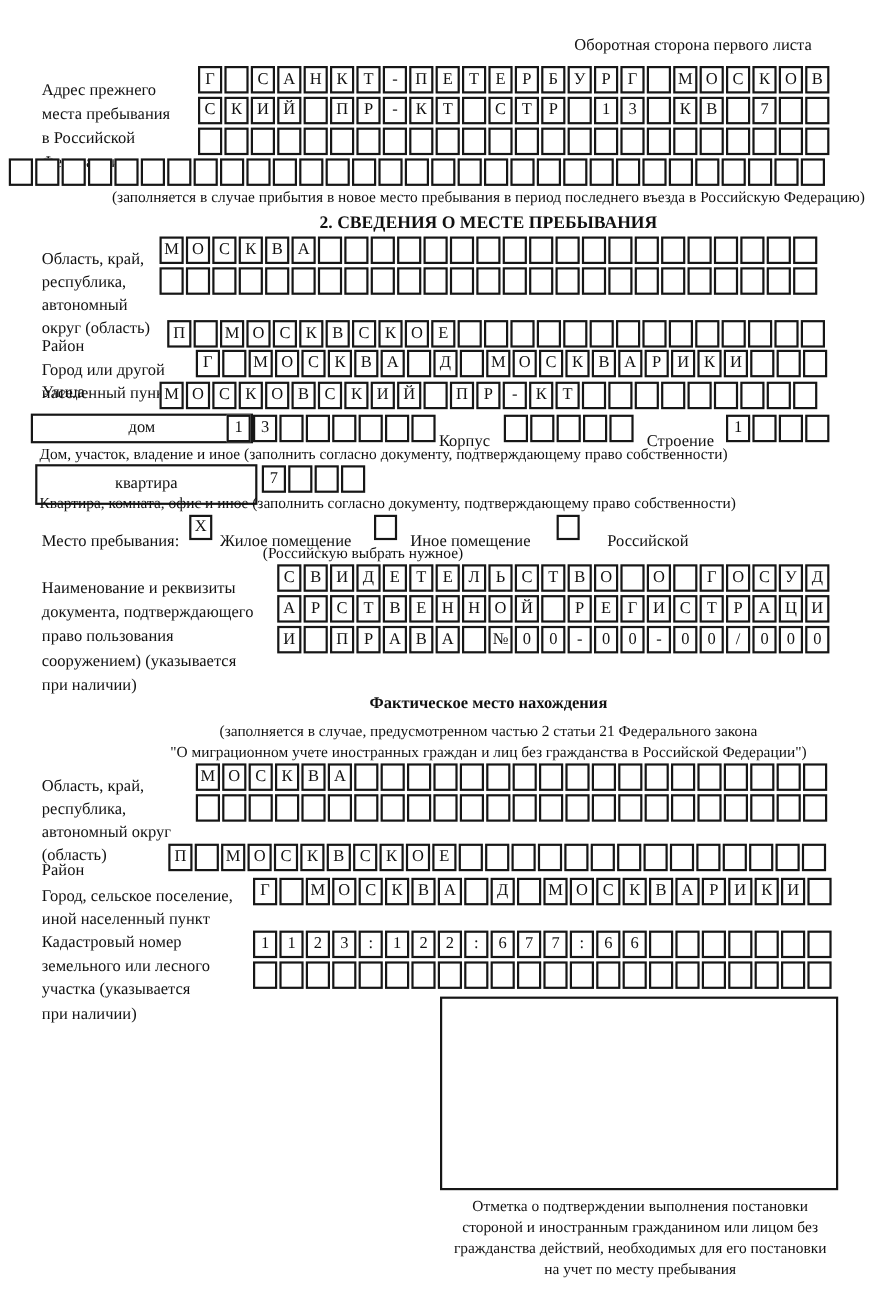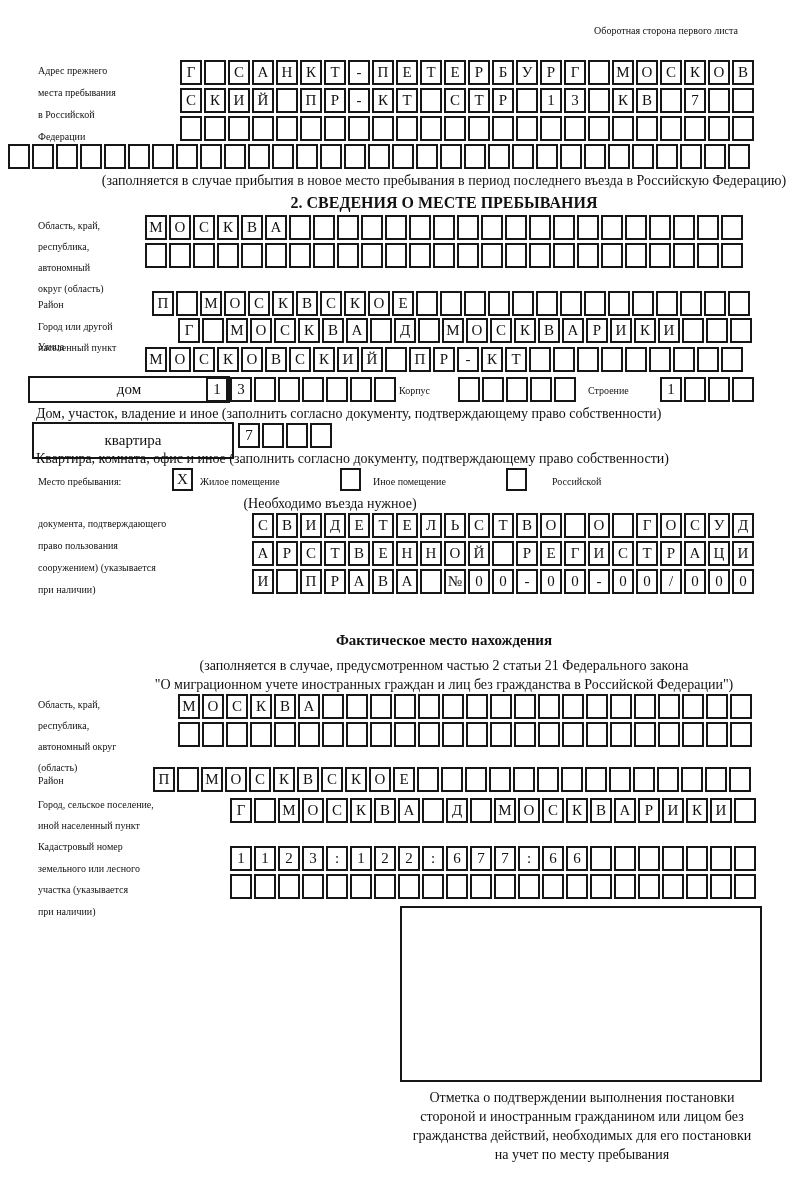--- a/index.html
+++ b/index.html
@@ -1,21 +1,21 @@
 <!DOCTYPE html>
 <html><head>
 <meta charset="utf-8">
 <style>
   html,body{margin:0;padding:0;background:#fff;}
   .page{
     position:relative;width:800px;height:1180px;background:#fff;
     font-family:"Liberation Serif","DejaVu Serif",serif;color:#111;overflow:hidden;
   }
   .abs{position:absolute;}
-  .lbl{font-size:10px;line-height:21px;}
+  .lbl{font-size:15px;line-height:21px;margin-top:11px;}
   .note{font-size:14px;}
   .center{text-align:center;width:800px;left:0;padding-left:44px;}
   .bold{font-weight:bold;}
   .cellrow{position:absolute;display:flex;gap:2px;}
   .cell{
     flex:none;width:22px;height:25px;box-sizing:border-box;border:2px solid #161616;
     display:flex;align-items:center;justify-content:center;
     font-size:15px;line-height:15px;background:#fff;
   }
   .labelbox{
@@ -343,23 +343,24 @@
     </div>
   <div class="abs note" style="top:451px;left:36px;">Квартира, комната, офис и иное (заполнить согласно документу, подтверждающему право собственности)</div>
 
   <div class="abs lbl" style="top:471px;left:38px;">Место пребывания:</div>
   <div class="chk" style="top:468px;left:172px;">X</div>
   <div class="abs lbl" style="top:471px;left:200px;">Жилое помещение</div>
   <div class="chk" style="top:468px;left:340px;"></div>
   <div class="abs lbl" style="top:471px;left:373px;">Иное помещение</div>
   <div class="chk" style="top:468px;left:506px;"></div>
   <div class="abs lbl" style="top:471px;left:552px;">Российской</div>
-  <div class="abs note" style="top:496px;left:180px;width:300px;text-align:center;">(Необходимо въезда нужное)</div>
+  <div class="abs note" style="top:496px;left:180px;width:300px;text-align:center;">(Российскую выбрать нужное)</div>
 
   <div class="abs lbl" style="top:513px;left:38px;width:215px;line-height:22px;">
+      <div>Наименование и реквизиты</div>
       <div>документа, подтверждающего</div>
       <div>право пользования</div>
       <div>сооружением) (указывается</div>
       <div>при наличии)</div>
     </div>
   <div class="cellrow" style="top:513px;left:252px;">
       <span class="cell">С</span>
       <span class="cell">В</span>
       <span class="cell">И</span>
       <span class="cell">Д</span>

